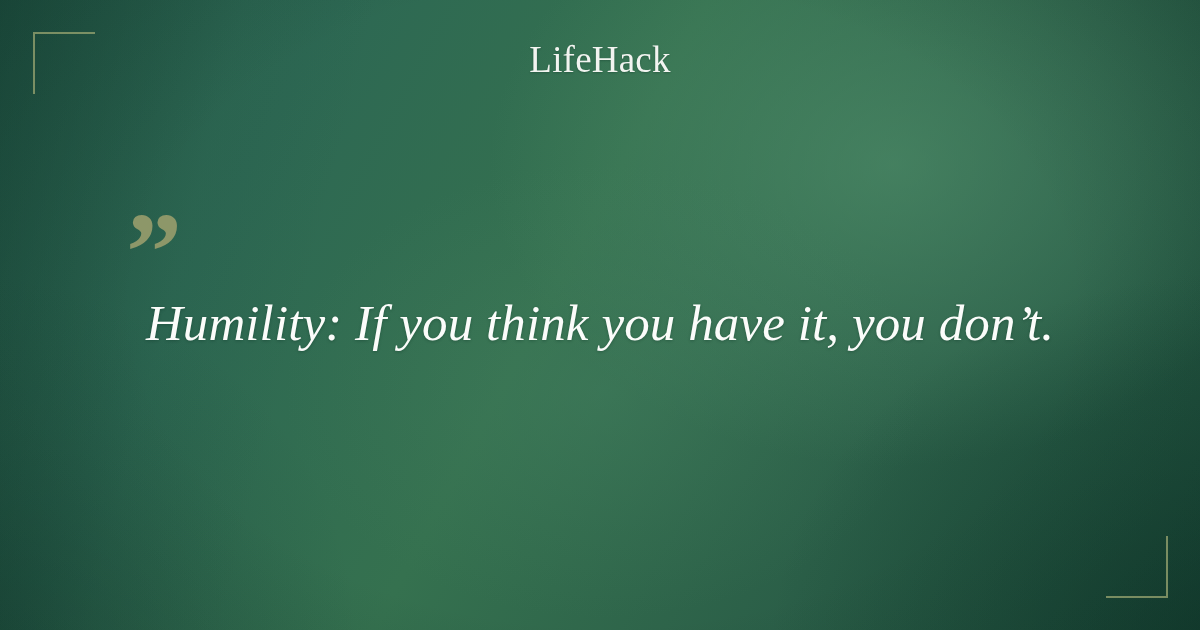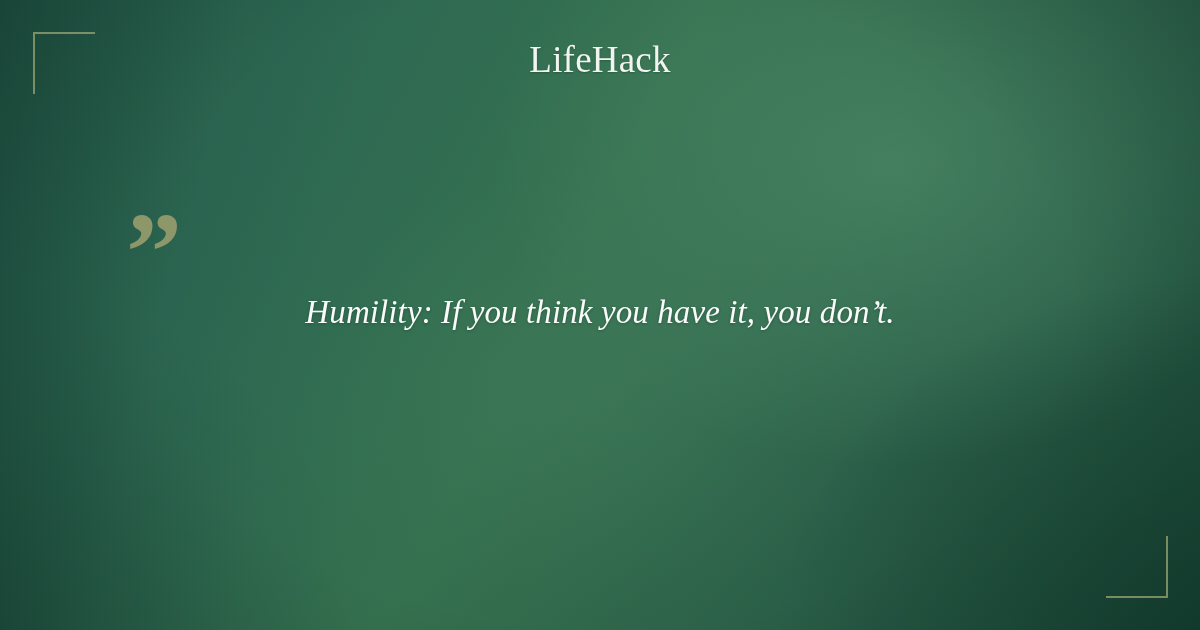--- a/index.html
+++ b/index.html
@@ -136,21 +136,21 @@
     user-select: none;
   }
 
   
   .quote-text {
     position: absolute;
     left: 0;
     top: 293px;
     width: 1200px;
     text-align: center;
-    font-size: 33px;
+    font-size: 51px;
     line-height: 1.18;
     font-style: italic;
     font-weight: 400;
     letter-spacing: 0.1px;
     color: #fbfcfa;
     text-shadow: 0 1px 3px rgba(10, 42, 32, 0.32);
   }
 </style>
 </head>
 <body>

